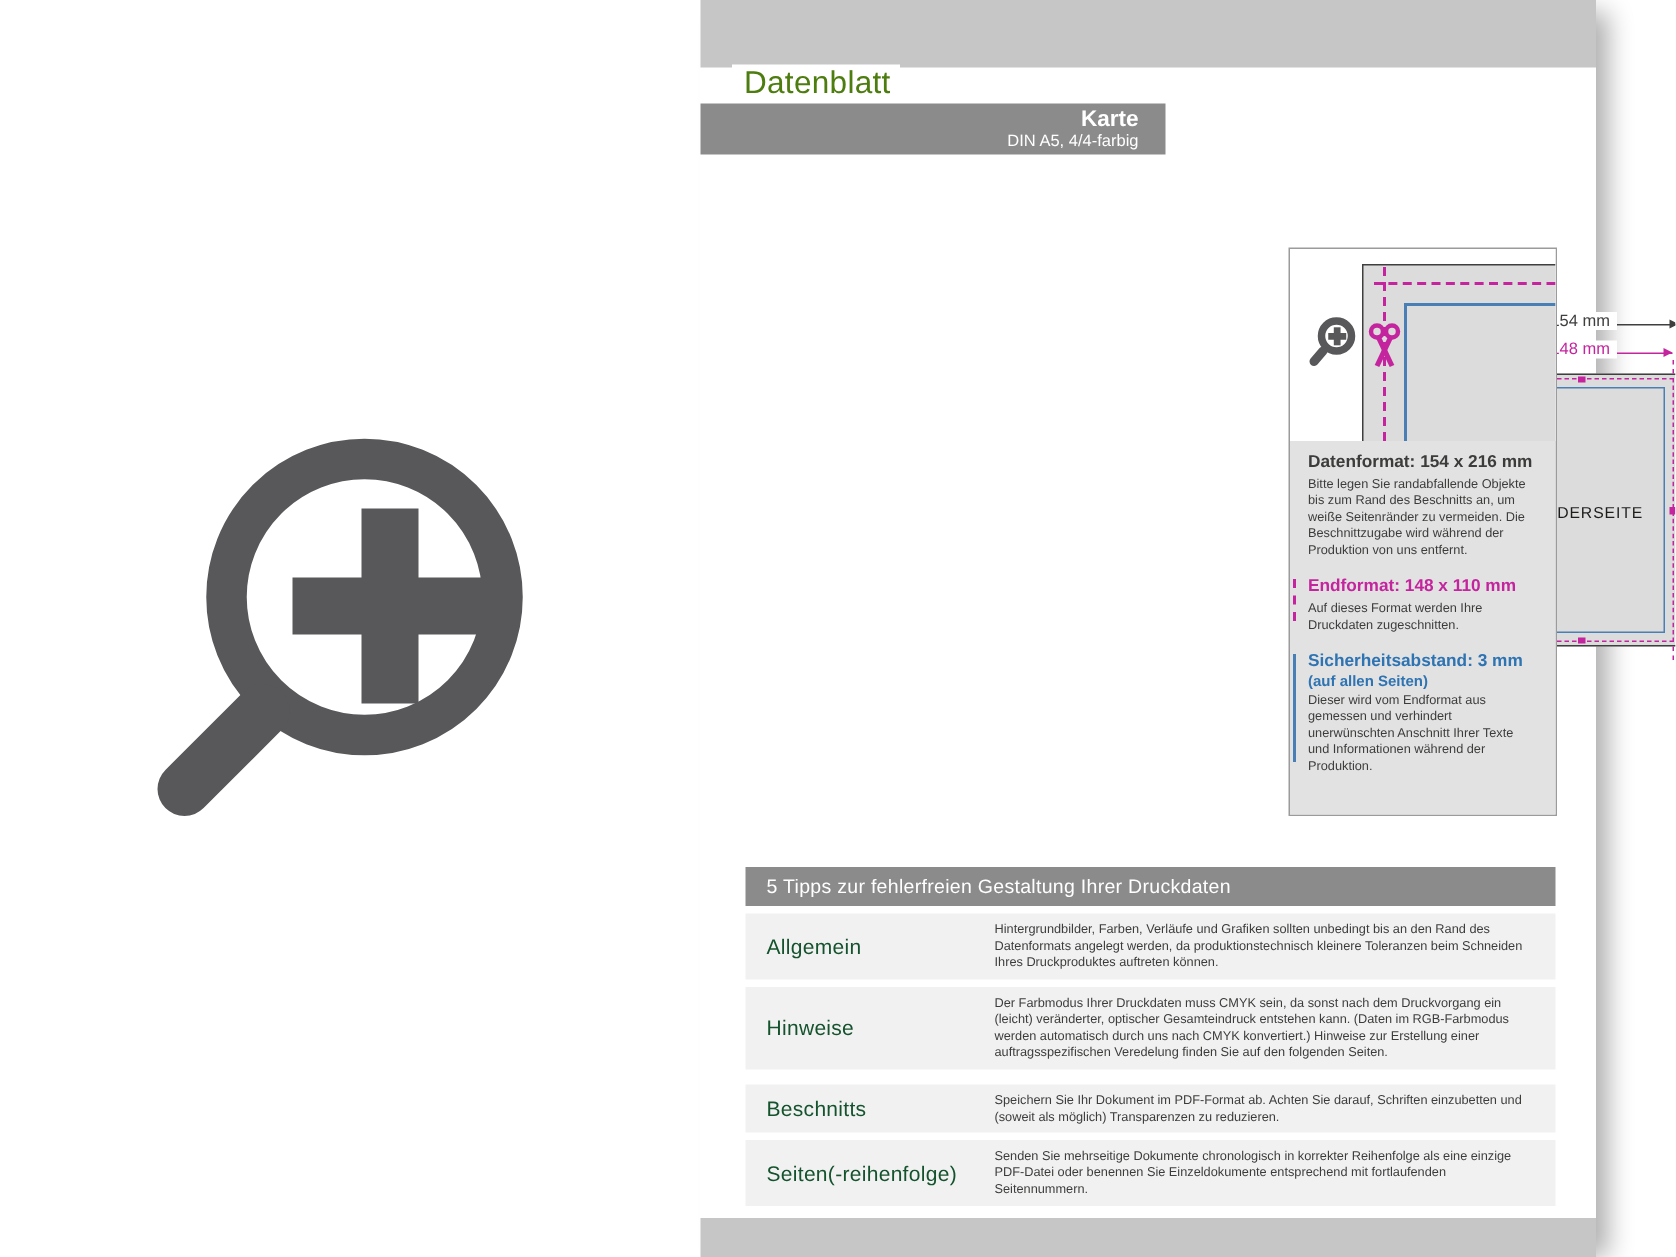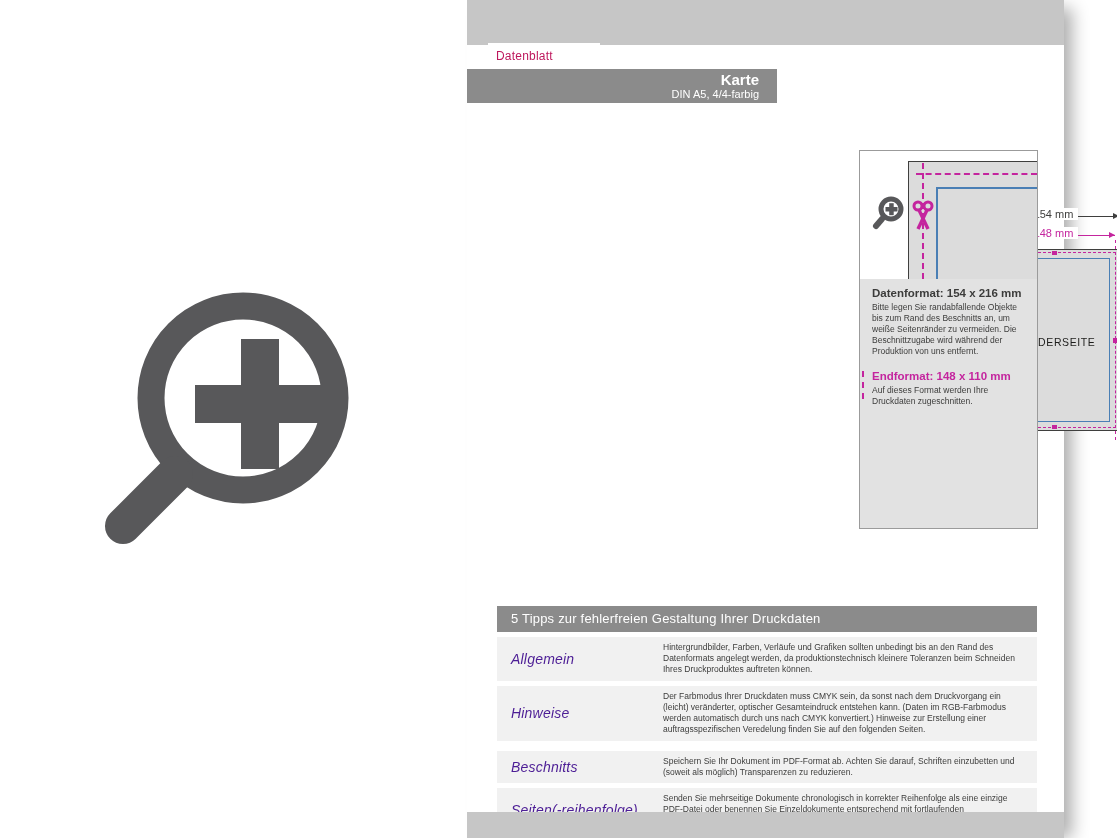--- a/index.html
+++ b/index.html
@@ -3,21 +3,21 @@
 <meta charset="utf-8">
 <style>
   html,body{margin:0;padding:0;background:#fff;}
   .stage{position:relative;width:1117px;height:838px;background:#ffffff;overflow:hidden;
          font-family:"Liberation Sans", sans-serif;color:#3c3c3b;}
   
   .page{position:absolute;left:467px;top:0;width:597px;height:838px;background:#fff;
         box-shadow:12px 4px 16px -4px rgba(0,0,0,.32);}
   .topbar{position:absolute;left:0;top:0;width:597px;height:45px;background:#c6c6c6;}
   .tab{position:absolute;left:21px;top:43px;width:104px;height:26px;background:#fff;
-       font-size:12px;color:#be185d;line-height:26px;padding-left:8px;letter-spacing:.2px;}
+       font-size:21px;color:#4d7c0f;line-height:26px;padding-left:8px;letter-spacing:.2px;}
   .titlebar{position:absolute;left:0;top:69px;width:310px;height:34px;background:#8b8b8b;
             color:#fff;text-align:right;padding:2px 18px 0 0;box-sizing:border-box;}
   .titlebar .t1{font-size:15px;font-weight:bold;line-height:17px;}
   .titlebar .t2{font-size:11px;line-height:13px;}
   .footerbar{position:absolute;left:0;top:812px;width:597px;height:26px;background:#c6c6c6;}
 
   
   .bigzoom{position:absolute;left:95px;top:268px;}
 
   
@@ -50,21 +50,21 @@
              font-size:11px;white-space:nowrap;}
   .vdim .lab span{background:#fff;padding:0 5px;}
   .vdim .av{position:absolute;left:2px;width:0;height:0;border-left:3.5px solid transparent;
             border-right:3.5px solid transparent;}
   .vdim .av.t{top:0;border-bottom:6px solid;}
   .vdim .av.b{bottom:0;border-top:6px solid;}
   .black .av{border-bottom-color:#3f3f3e;border-top-color:#3f3f3e;}
   .mag .av{border-bottom-color:#c4259e;border-top-color:#c4259e;}
 
   
-  .infobox{position:absolute;left:392px;top:150px;width:179px;height:379px;background:#fff;
+  .infobox{position:absolute;left:392px;top:165px;width:179px;height:379px;background:#fff;
            border:1px solid #9b9b9b;box-sizing:border-box;padding-left:12px;}
   .detail{position:absolute;left:0;top:0;right:0;height:128px;background:#fff;overflow:hidden;}
   .detail .corner{position:absolute;left:48px;top:10px;right:0;bottom:0;background:#dcdcdc;
                   border-left:1px solid #3f3f3e;border-top:1px solid #3f3f3e;}
   .detail .dcut-v{position:absolute;left:62px;top:12px;bottom:0;border-left:2px dashed #c4259e;}
   .detail .dcut-h{position:absolute;left:56px;top:22px;right:0;border-top:2px dashed #c4259e;}
   .detail .dsafe-v{position:absolute;left:76px;top:36px;bottom:0;border-left:2px solid #4a7fb5;}
   .detail .dsafe-h{position:absolute;left:76px;top:36px;right:0;border-top:2px solid #4a7fb5;}
   .smallzoom{position:absolute;left:10px;top:44px;}
   .scissors{position:absolute;left:49px;top:48px;}
@@ -75,24 +75,24 @@
   .sect{position:relative;}
   .rule{position:absolute;left:-10px;top:1px;bottom:8px;width:0;}
   .rule.dash{border-left:2px dashed #c4259e;}
   .rule.solid{border-left:2px solid #4a7fb5;}
   .c-dark{color:#3c3c3b;} .c-mag{color:#c4259e;} .c-blue{color:#2e73b2;}
   .bluehead{font-size:10px;font-weight:bold;line-height:1.15;margin:-1px 0 1px 0;}
 
   
   .tips{position:absolute;left:30px;top:578px;width:540px;}
   .tips .head{height:26px;background:#8b8b8b;color:#fff;font-size:13px;line-height:26px;
-              padding-left:14px;letter-spacing:.2px;margin-top:28px;}
+              padding-left:14px;letter-spacing:.2px;}
   .row{display:flex;background:#f1f1f1;margin-top:5px;}
   .row .lab{width:152px;min-width:152px;display:flex;align-items:center;padding-left:14px;
-            font-size:14px;color:#4c1d95;letter-spacing:.2px;font-style:italic;}
+            font-size:14px;color:#14532d;letter-spacing:.2px;}
   .row .txt{flex:1;padding:5px 10px 5px 0;font-size:8.5px;line-height:1.32;color:#3c3c3b;}
 </style>
 </head>
 <body>
 
 <div class="stage">
 
   <div class="bigzoom">
     <svg width="265" height="290" viewBox="0 0 265 290">
       <g fill="none" stroke="#58585a">
@@ -188,20 +188,26 @@
       <div class="infotext">
         <div class="sect">
           <h4 class="c-dark">Datenformat: 154 x 216 mm</h4>
           <p>Bitte legen Sie randabfallende Objekte bis zum Rand des Beschnitts an, um weiße Seitenränder zu vermeiden. Die Beschnittzugabe wird während der Produktion von uns entfernt.</p>
         </div>
         <div class="sect" style="margin-top:13px;">
           <div class="rule dash"></div>
           <h4 class="c-mag">Endformat: 148 x 110 mm</h4>
           <p>Auf dieses Format werden Ihre Druckdaten zugeschnitten.</p>
         </div>
+        <div class="sect" style="margin-top:13px;">
+          <div class="rule solid"></div>
+          <h4 class="c-blue">Sicherheitsabstand: 3 mm</h4>
+          <div class="bluehead c-blue">(auf allen Seiten)</div>
+          <p>Dieser wird vom Endformat aus gemessen und verhindert unerwünschten Anschnitt Ihrer Texte und Informationen während der Produktion.</p>
+        </div>
       </div>
     </div>
 
     <div class="tips">
       <div class="head">5 Tipps zur fehlerfreien Gestaltung Ihrer Druckdaten</div>
 
       <div class="row">
         <div class="lab">Allgemein</div>
         <div class="txt">Hintergrundbilder, Farben, Verläufe und Grafiken sollten unbedingt bis an den Rand des Datenformats angelegt werden, da produktionstechnisch kleinere Toleranzen beim Schneiden Ihres Druckproduktes auftreten können.</div>
       </div>

